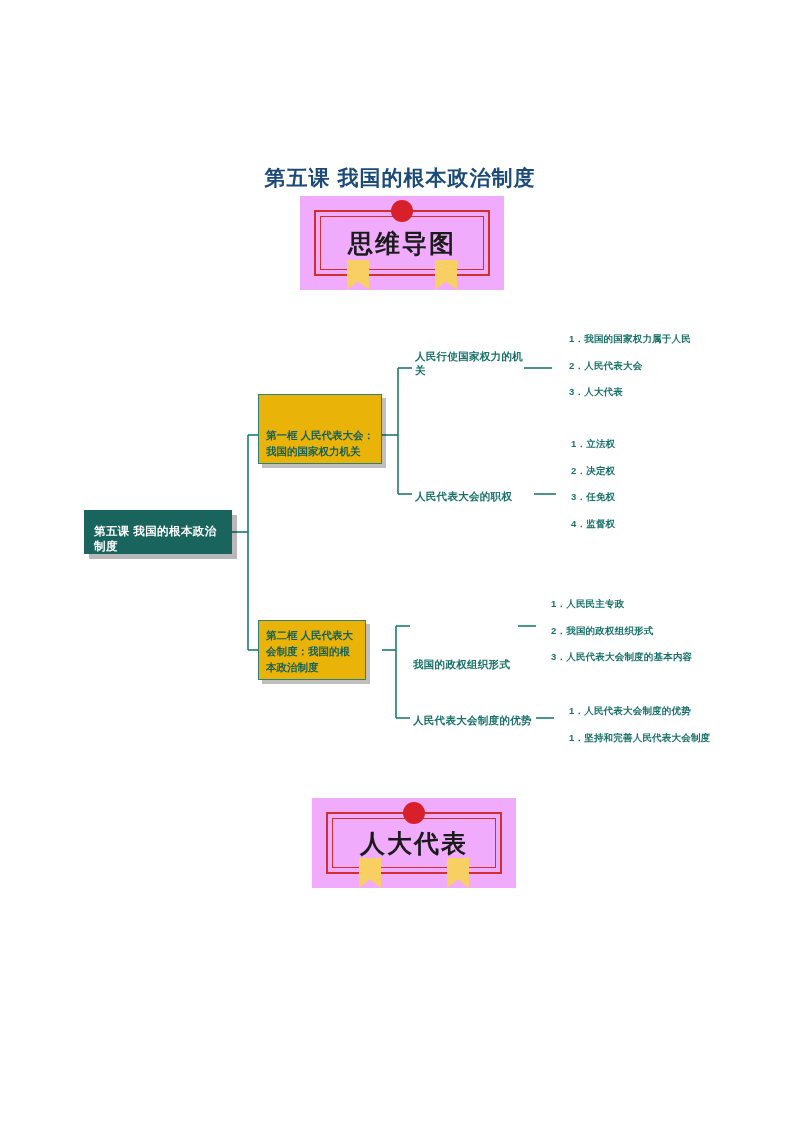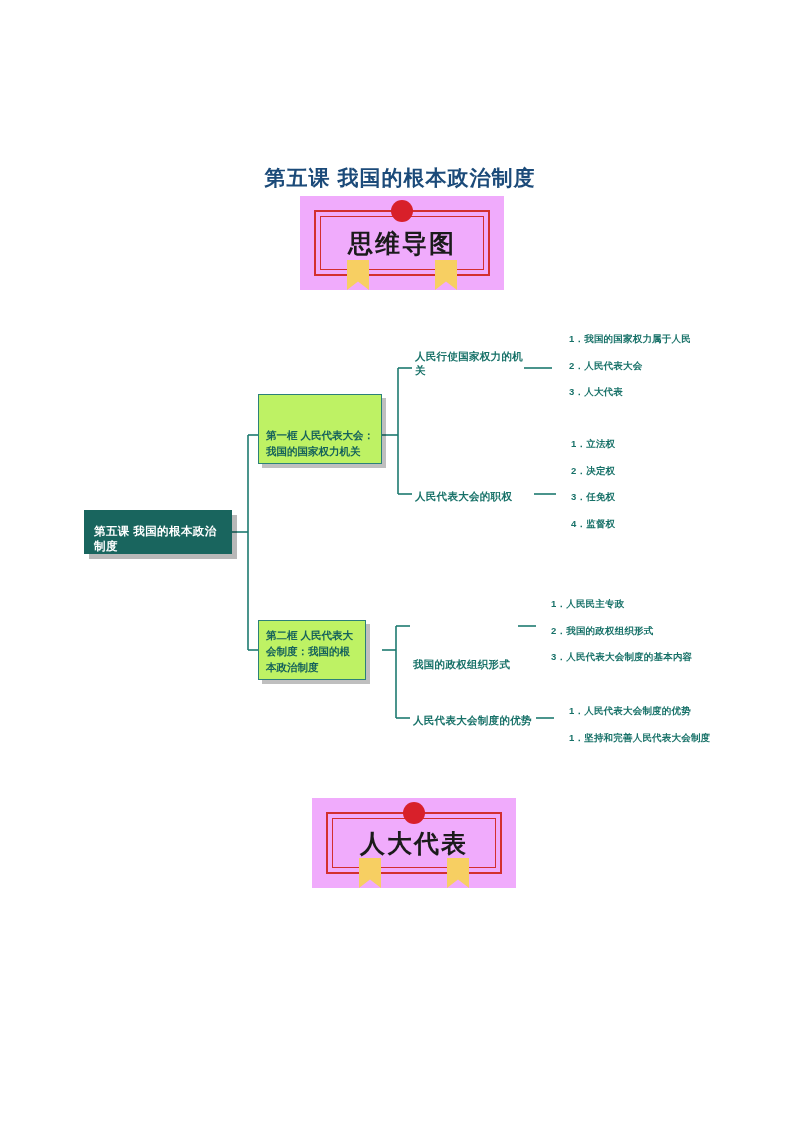--- a/index.html
+++ b/index.html
@@ -121,21 +121,21 @@
     color: #ffffff;
     font-size: 11.5px;
     padding: 0 10px;
     letter-spacing: .4px;
     justify-content: center;
     box-shadow: 5px 5px 0 rgba(0,0,0,.28);
   }
 
   
   .node.lvl2 {
-    background: #bef264;
+    background: #eab308;
     color: #15625b;
     border: 1px solid #2c8079;
     font-size: 10.5px;
     line-height: 16px;
     padding: 4px 7px;
     box-shadow: 4px 4px 0 rgba(0,0,0,.25);
   }
 
   
   .node.lvl3 {

